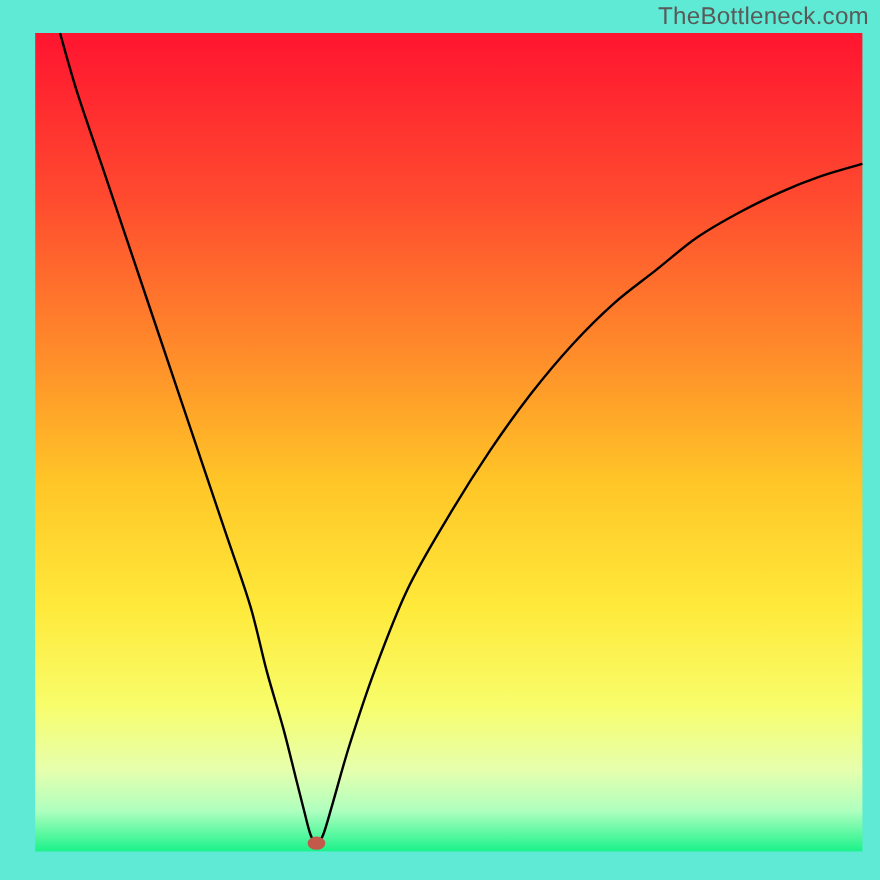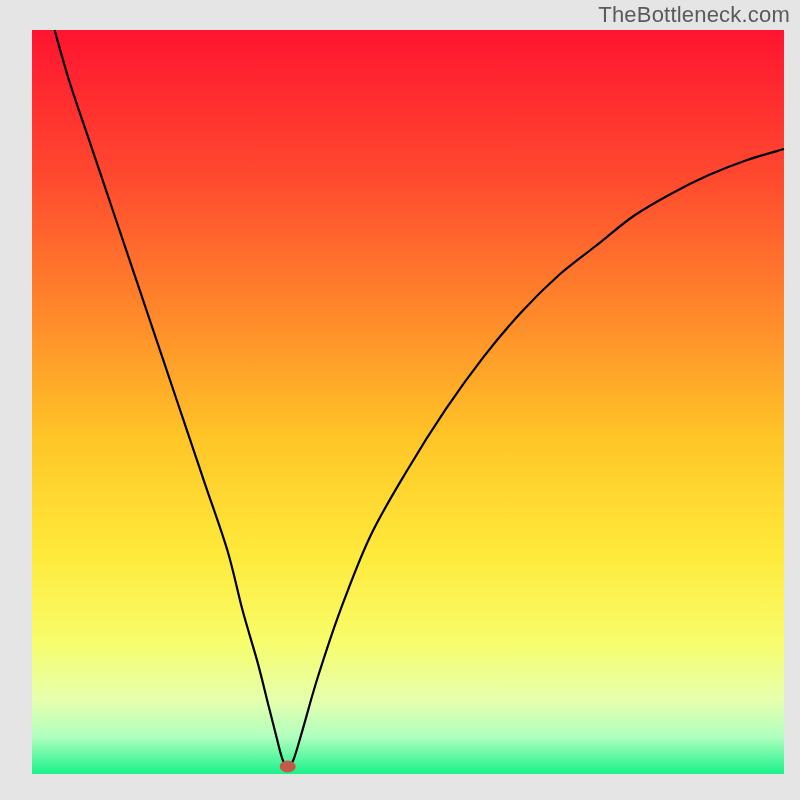--- a/index.html
+++ b/index.html
@@ -8,21 +8,21 @@
     width: 800px;
     height: 800px;
     background: #000;
     font-family: Arial, Helvetica, sans-serif;
     overflow: hidden;
   }
   .frame {
     position: relative;
     width: 800px;
     height: 800px;
-    background: #e5e5e5;
+    background: #5eead4;
     text-decoration: underline;
   }
   .watermark {
     position: absolute;
     top: 2px;
     right: 10px;
     color: #5a5a5a;
     font-size: 22px;
     font-weight: 500;
     letter-spacing: 0.2px;

